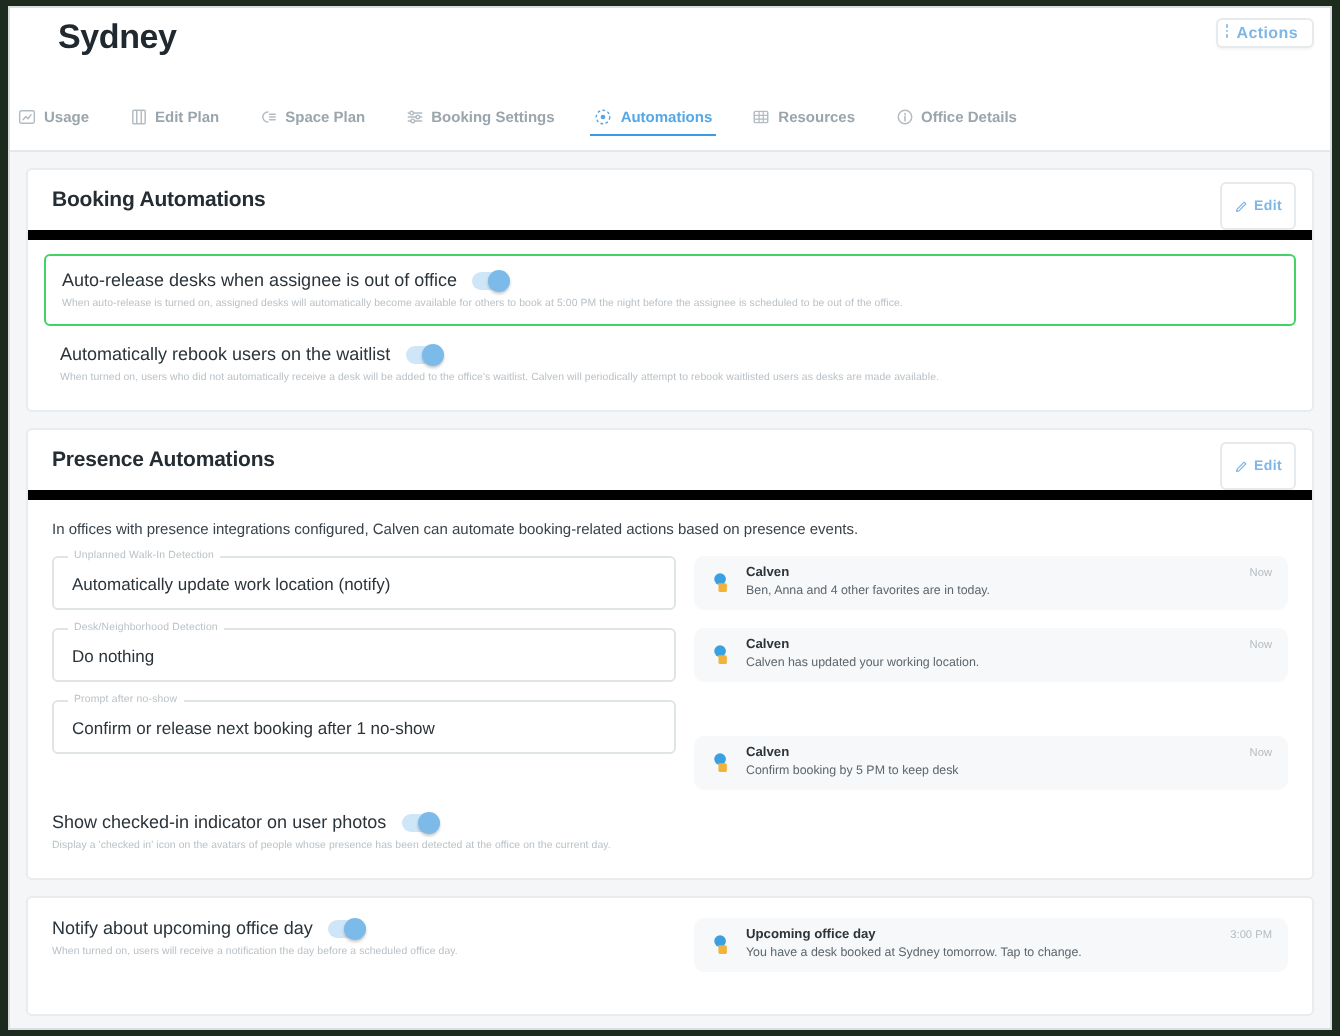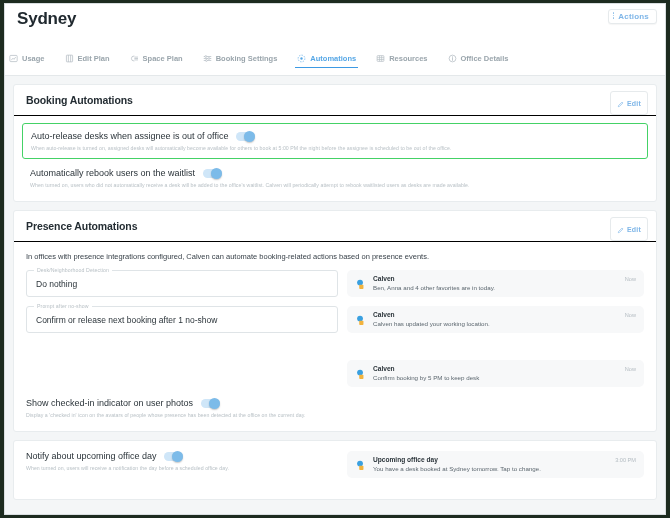--- a/index.html
+++ b/index.html
@@ -16,21 +16,21 @@
     background: #ffffff;
     border: 1px solid #d9dee0;
     overflow: hidden;
   }
 
   
   .page-header {
     position: relative;
     height: 50px;
     background: #ffffff;
-    padding: 0 12px;
+    padding: 0 24px;
   }
   .page-title {
     font-size: 17px;
     font-weight: 700;
     color: #20292f;
     letter-spacing: -0.2px;
     padding-top: 5px;
   }
   .actions-btn {
     position: absolute;
@@ -98,21 +98,21 @@
 
   .card {
     background: #ffffff;
     border: 1px solid #e8ecee;
     border-radius: 3px;
     margin-bottom: 8px;
   }
   .card-head {
     position: relative;
     padding: 9px 10px 9px 12px;
-    border-bottom: 1px solid #000000;
+    border-bottom: 5px solid #000000;
     display: flex;
     align-items: flex-end;
   }
   .card-title {
     font-size: 10.5px;
     font-weight: 700;
     color: #242d33;
     letter-spacing: -0.1px;
   }
   .edit-btn {
@@ -374,20 +374,24 @@
           <span class="label">Edit</span>
         </div>
       </div>
       <div class="card-body">
         <div class="intro-text">In offices with presence integrations configured, Calven can automate booking-related actions based on presence events.</div>
 
         <div class="presence-grid">
           <div class="fields-col">
 
 
+            <div class="field">
+              <span class="legend">Unplanned Walk-In Detection</span>
+              <span class="value">Automatically update work location (notify)</span>
+            </div>
 
             <div class="field">
               <span class="legend">Desk/Neighborhood Detection</span>
               <span class="value">Do nothing</span>
             </div>
 
             <div class="field">
               <span class="legend">Prompt after no-show</span>
               <span class="value">Confirm or release next booking after 1 no-show</span>
             </div>

